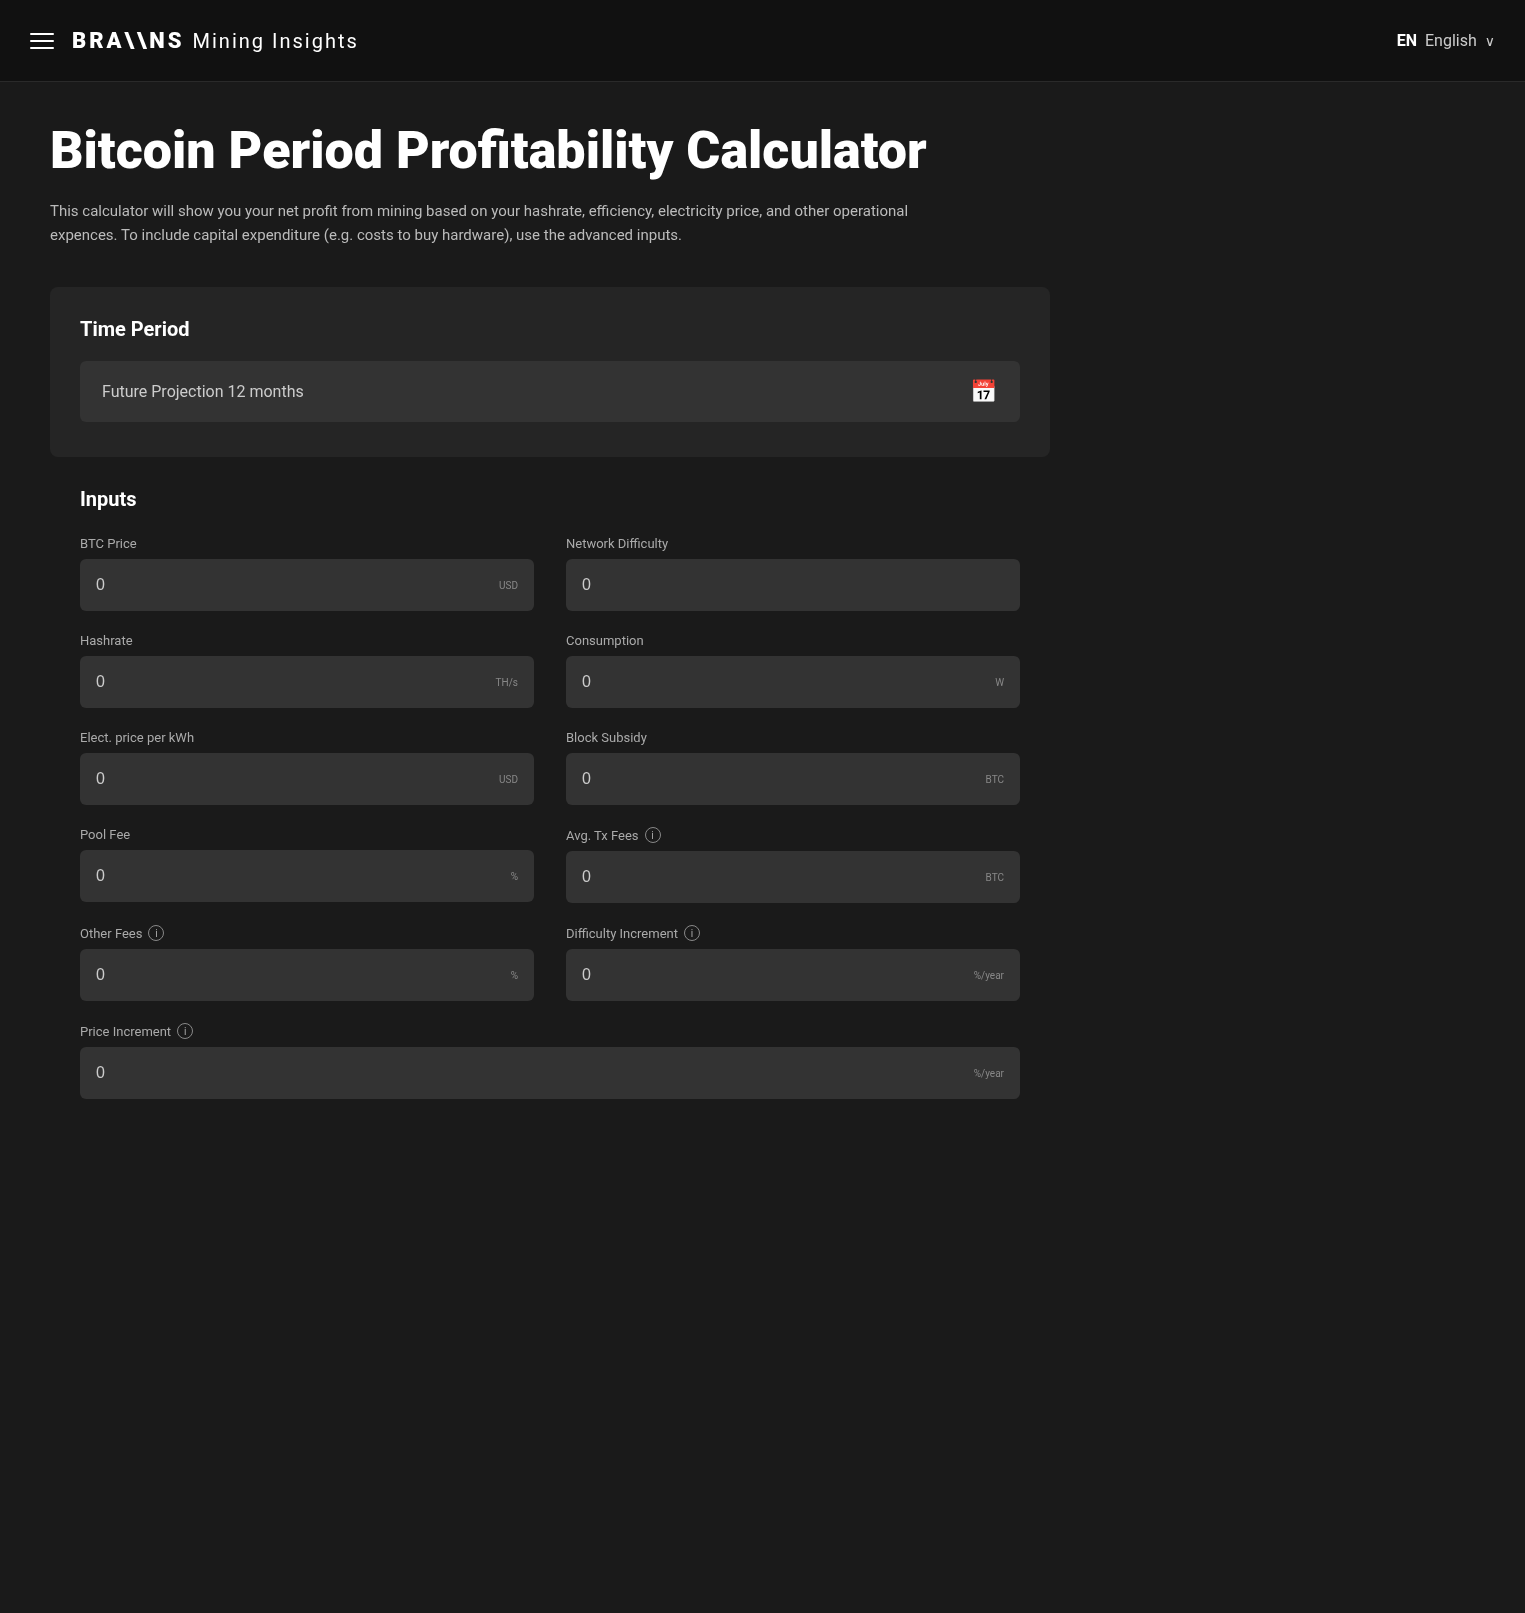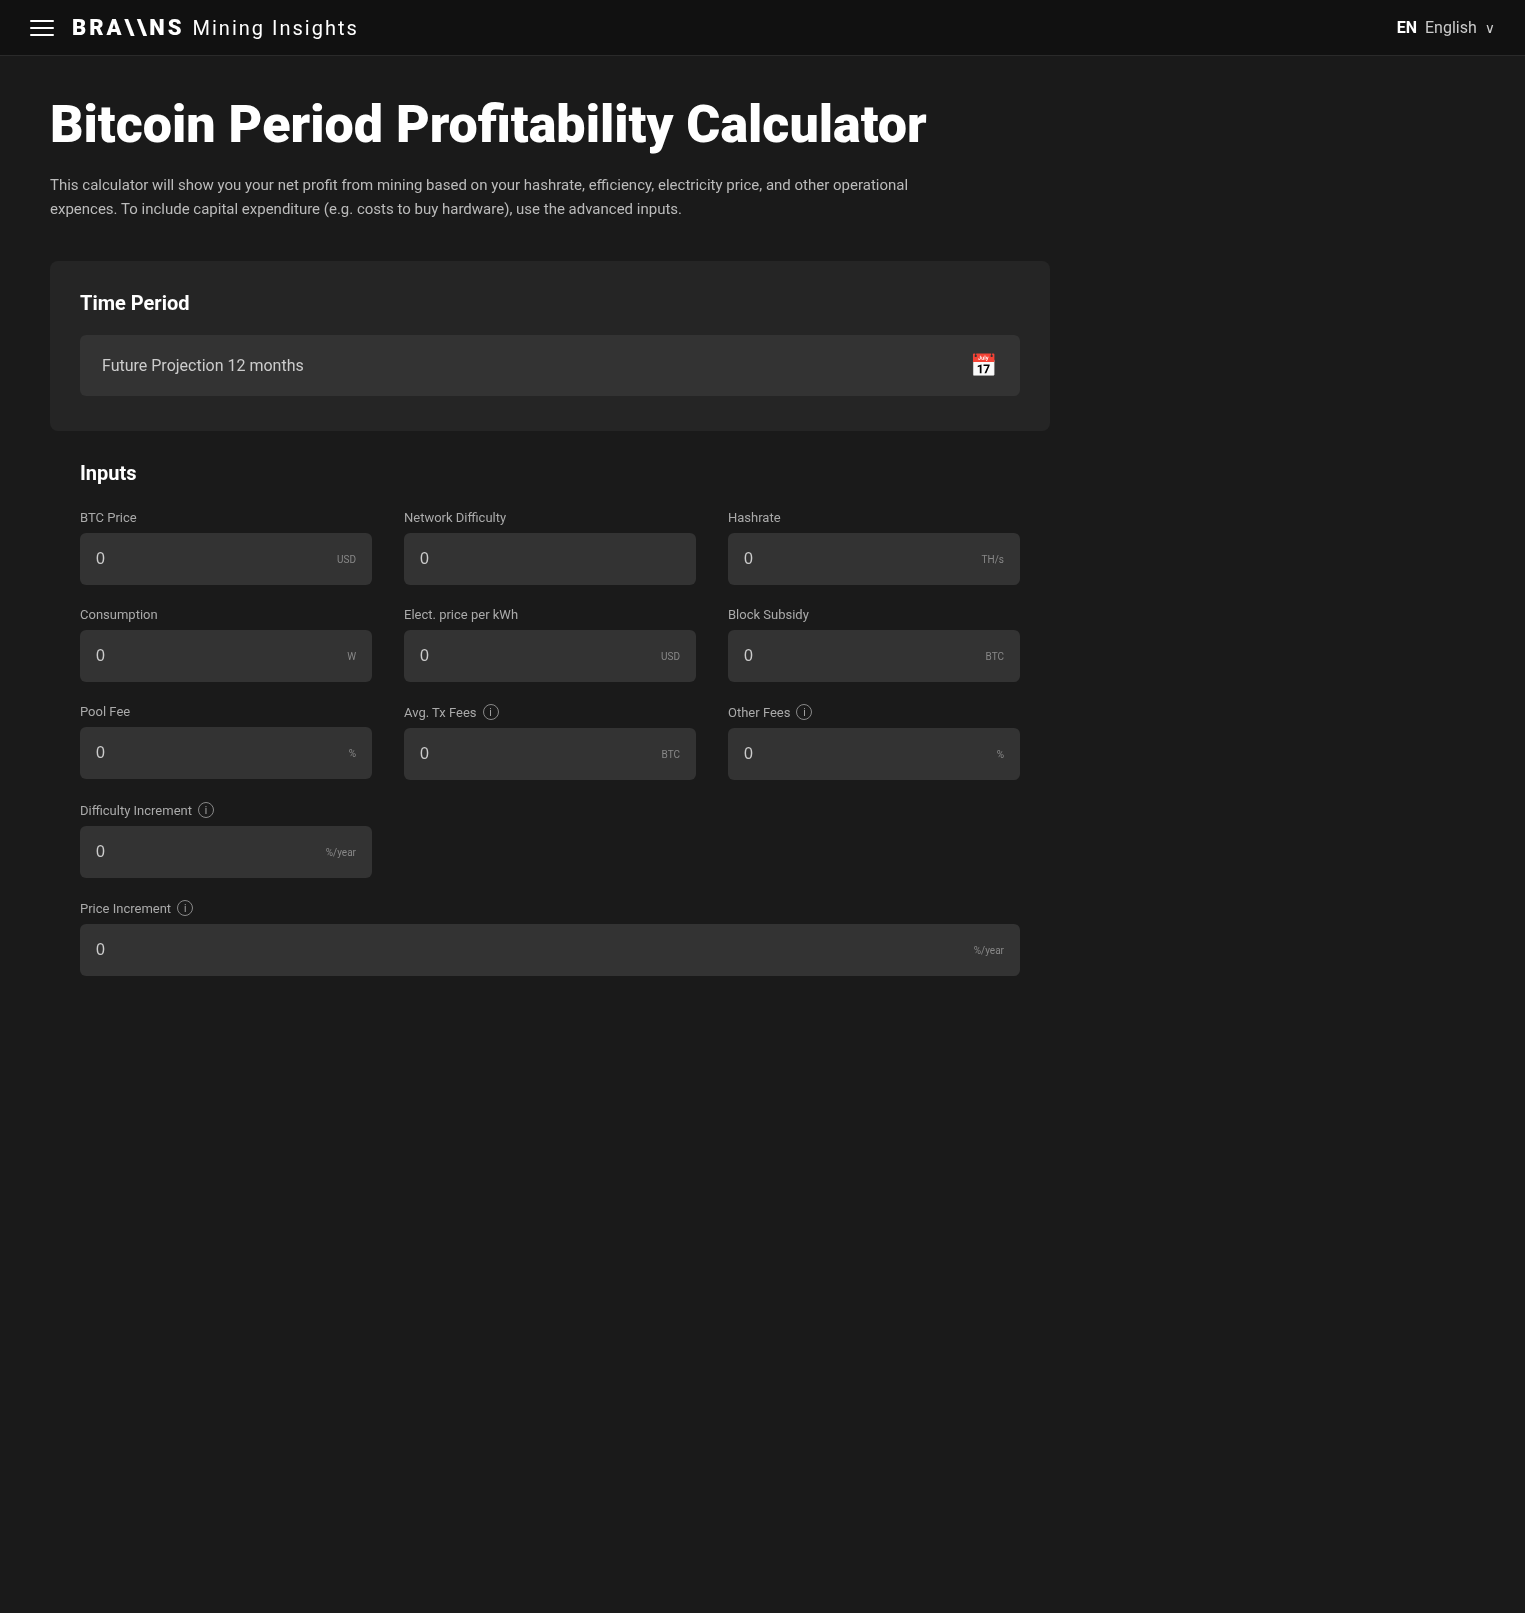--- a/index.html
+++ b/index.html
@@ -11,21 +11,21 @@
       width: 1525px;
     }
 
     
     .navbar {
       background-color: #111111;
       display: flex;
       align-items: center;
       justify-content: space-between;
       padding: 8px 30px;
-      height: 56px;
+      height: 82px;
       border-bottom: 1px solid #2a2a2a;
     }
     .navbar-left {
       display: flex;
       align-items: center;
       gap: 18px;
     }
     .hamburger {
       display: flex;
       flex-direction: column;
@@ -138,21 +138,21 @@
 
     .inputs-title {
       font-size: 20px;
       font-weight: 700;
       color: #ffffff;
       margin-bottom: 25px;
     }
 
     .inputs-grid {
       display: grid;
-      grid-template-columns: 1fr 1fr 1fr;
+      grid-template-columns: 1fr 1fr;
       gap: 0 32px;
     }
 
     .input-group {
       margin-bottom: 22px;
     }
 
     .input-label {
       font-size: 13px;
       color: #aaaaaa;

